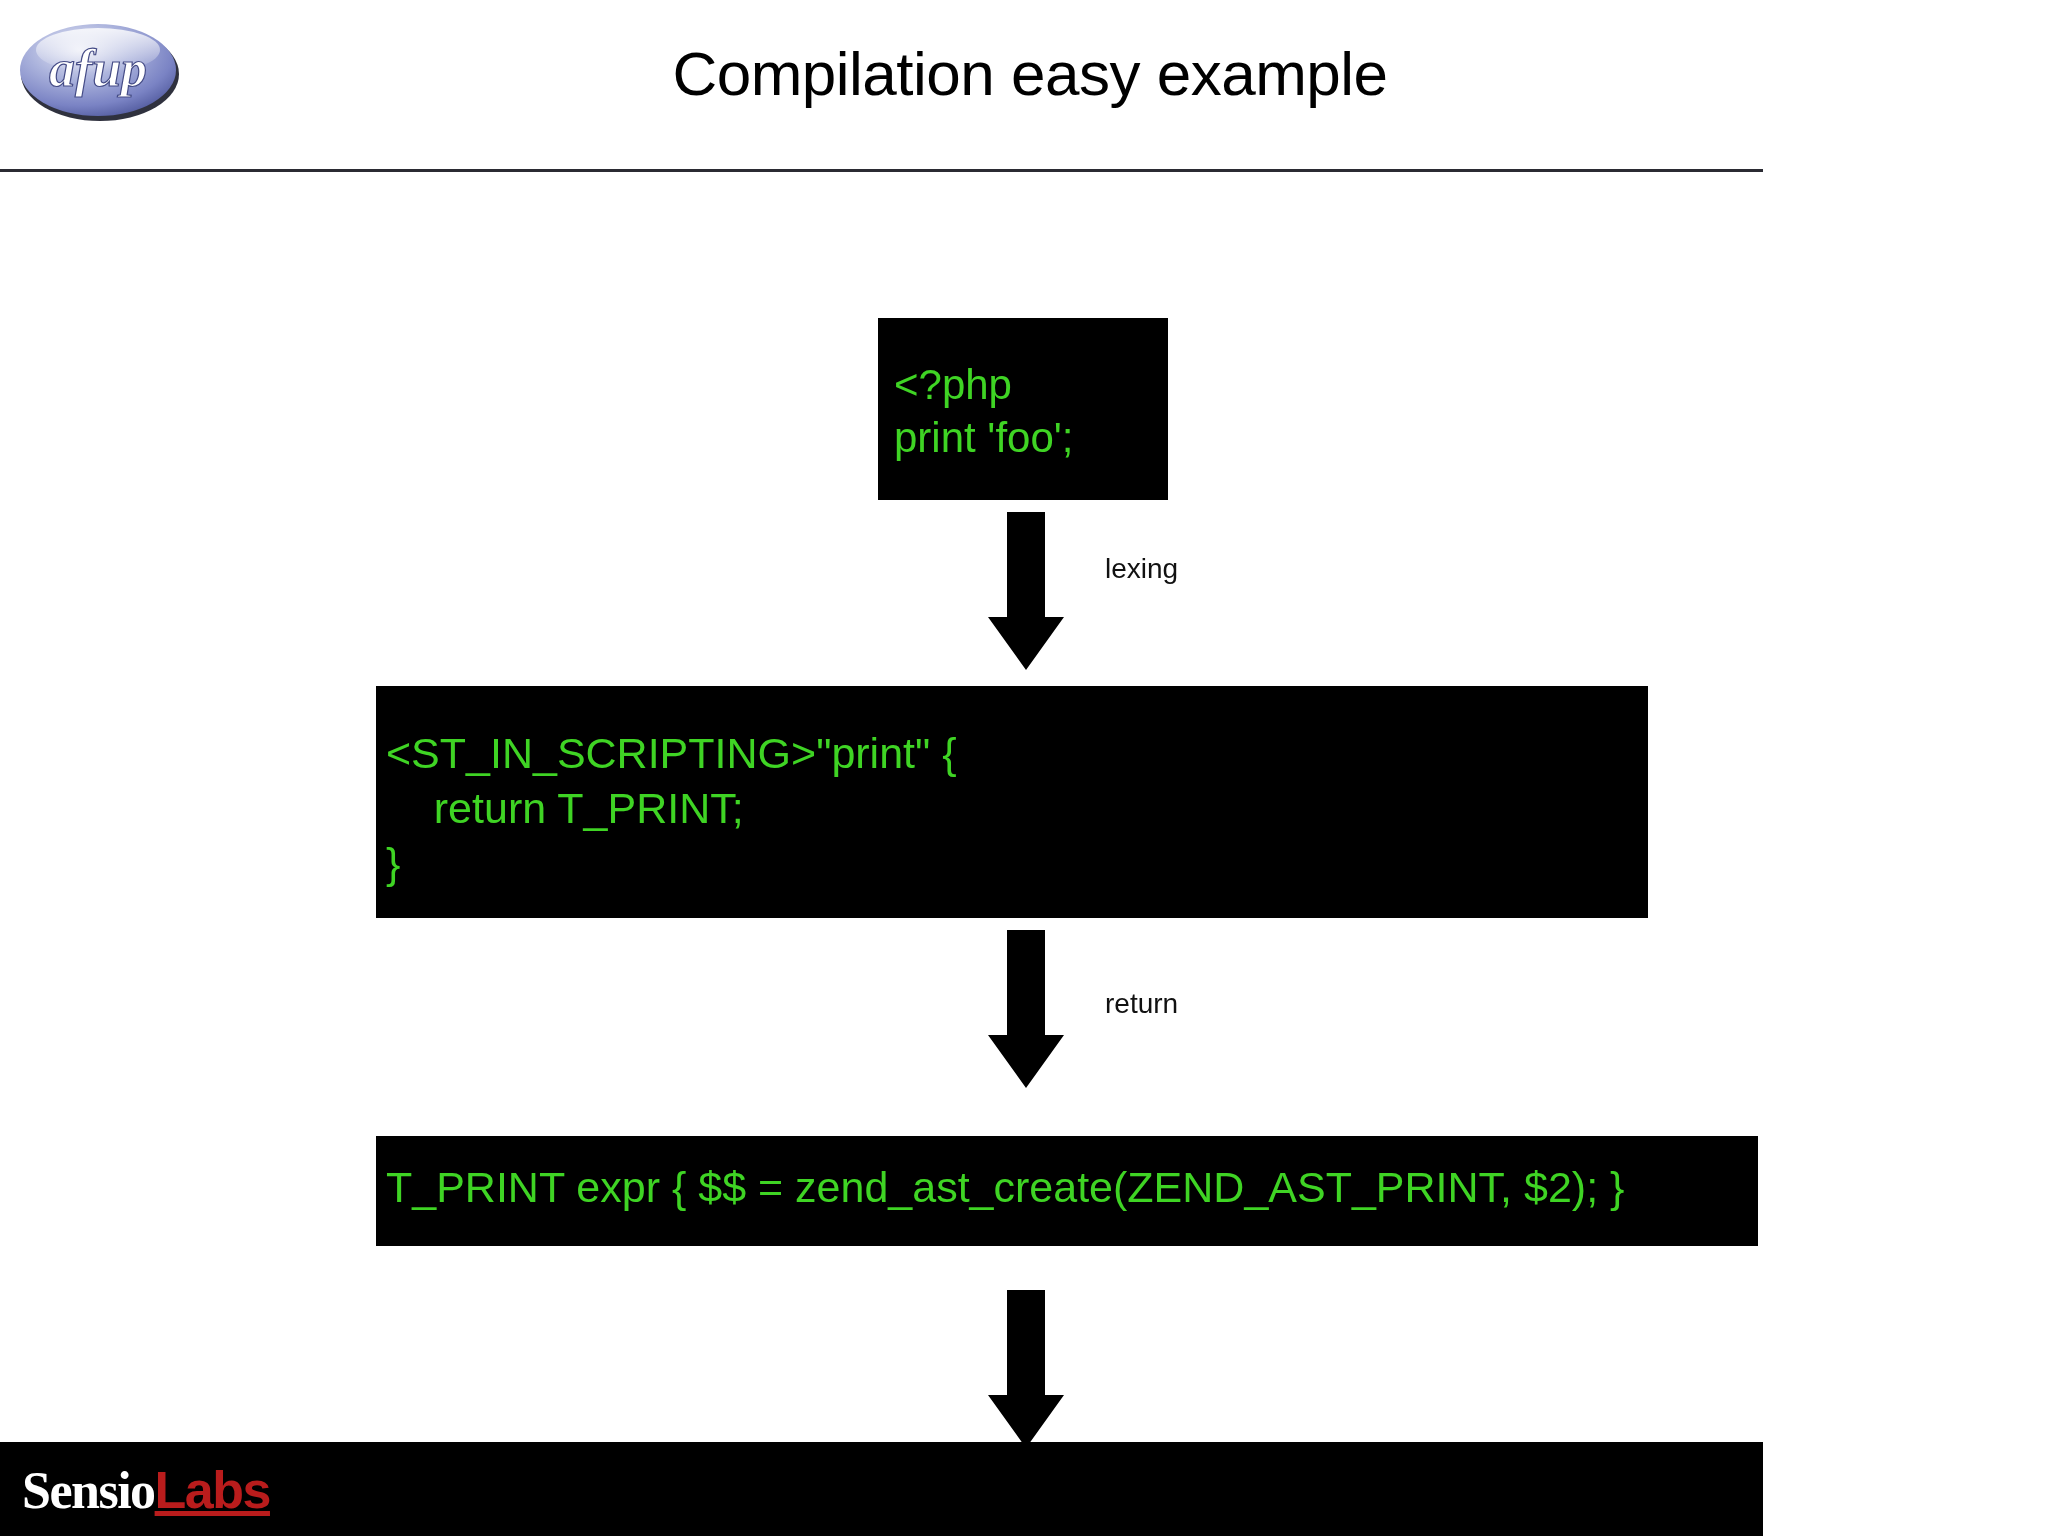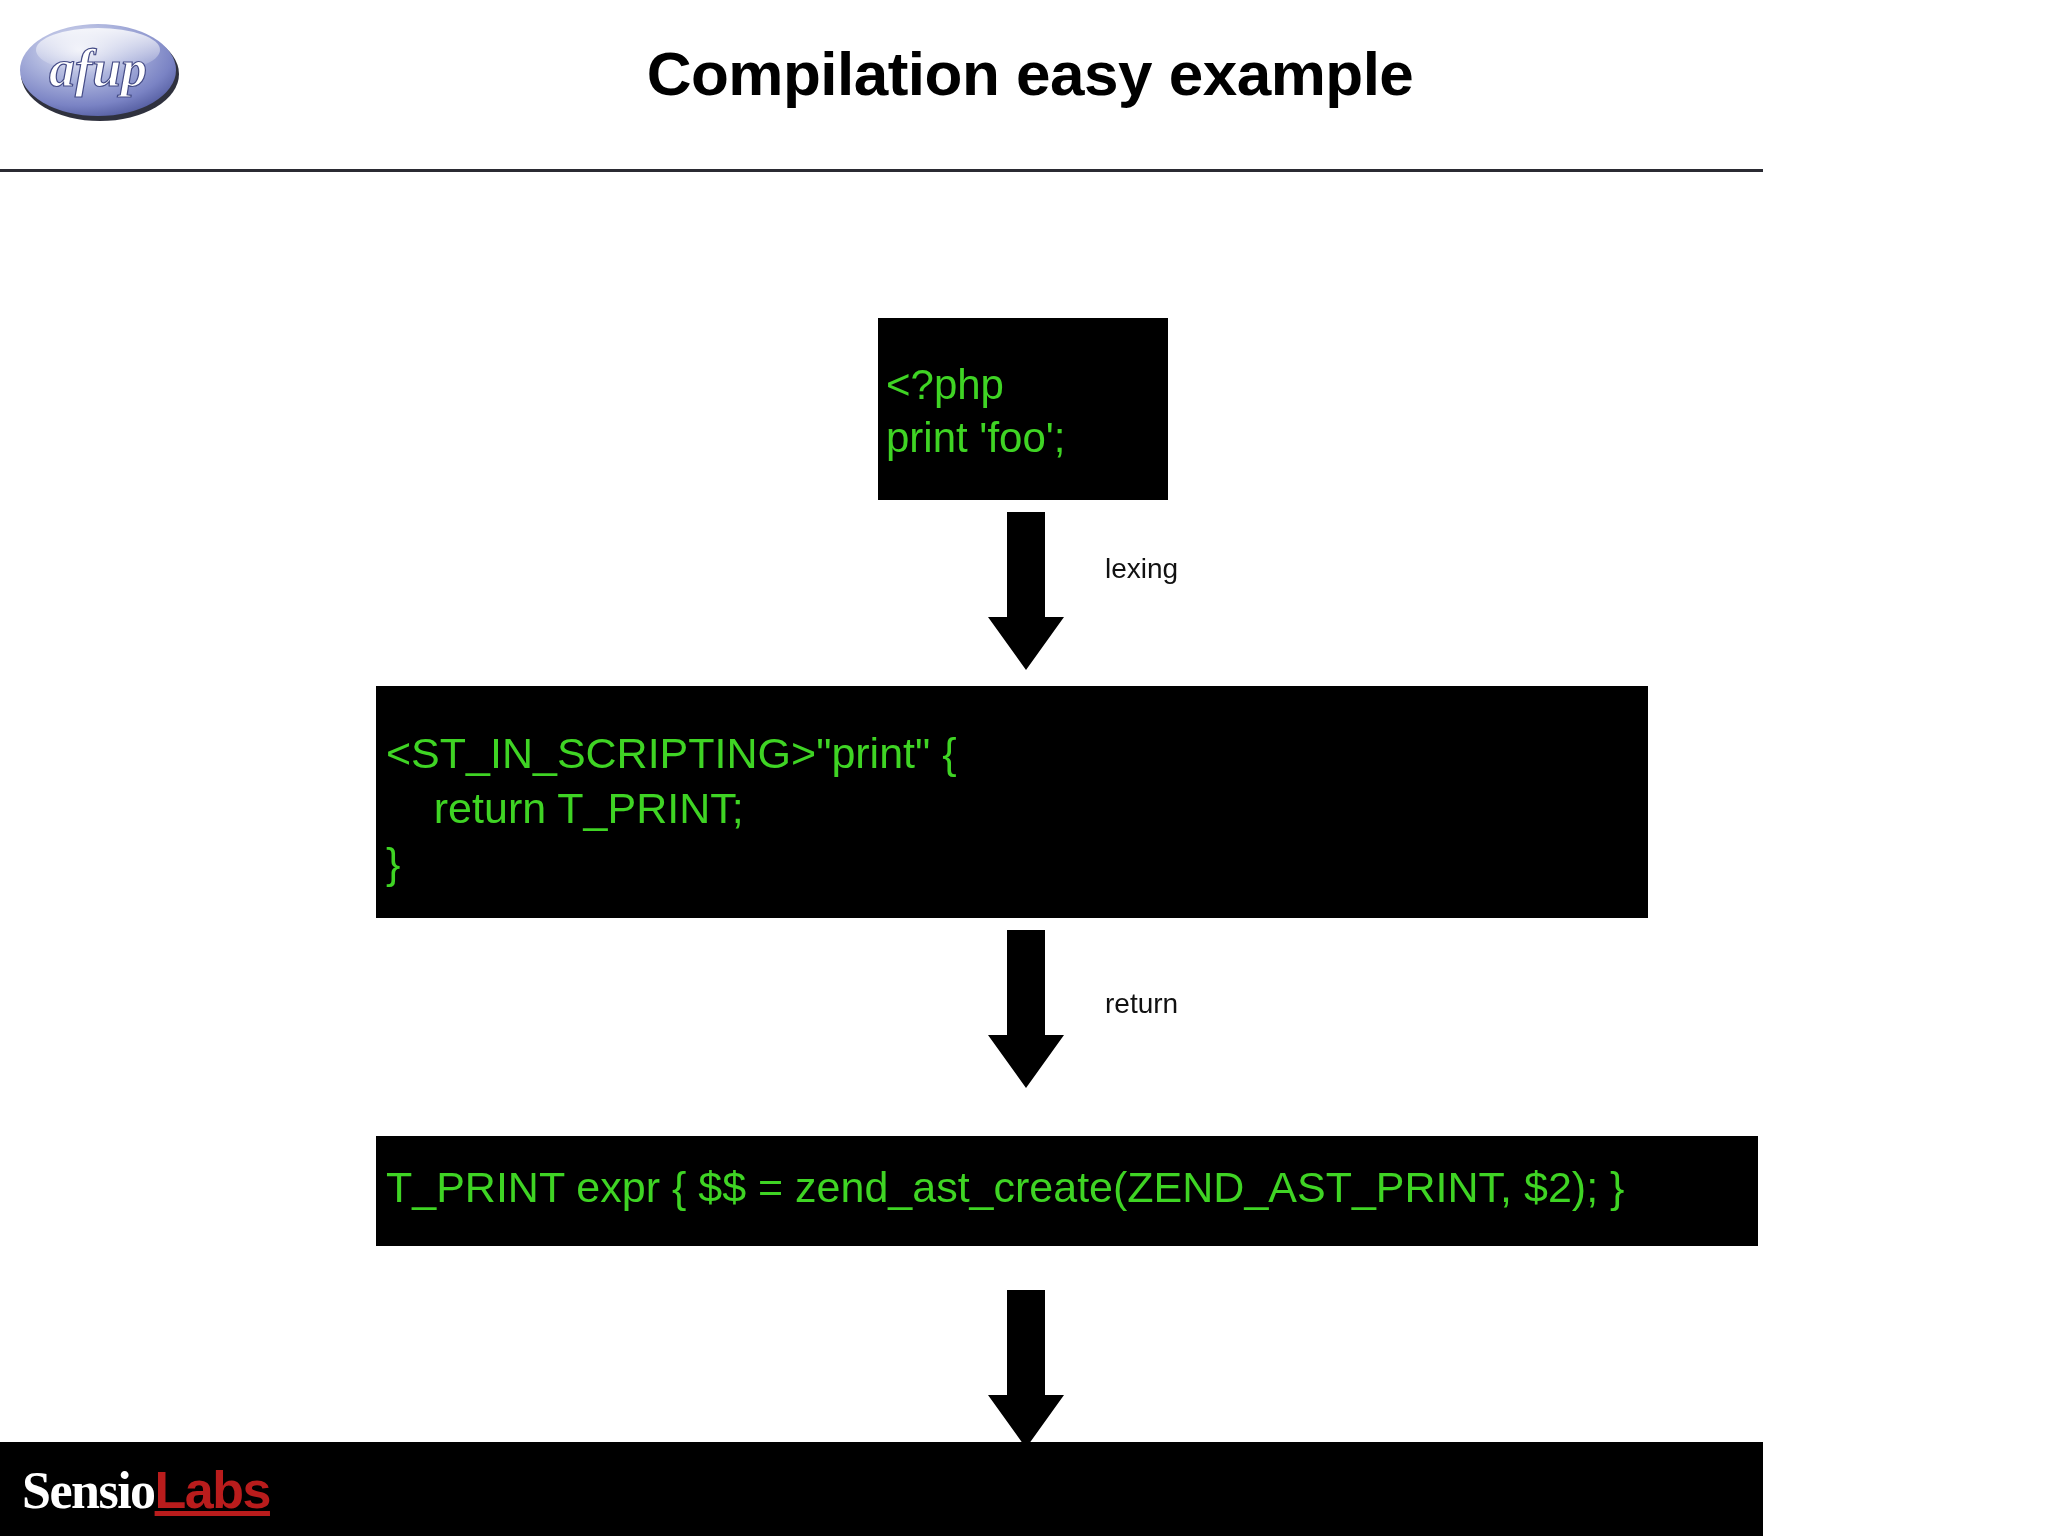--- a/index.html
+++ b/index.html
@@ -28,21 +28,21 @@
   }
   #logo svg { display: block; width: 182px; height: 110px; }
 
   #slide-title {
     position: absolute;
     left: 260px;
     top: 38px;
     width: 1540px;
     text-align: center;
     font-size: 62px;
-    font-weight: bold;
+    font-weight: normal;
     font-stretch: condensed;
     letter-spacing: -0.5px;
     color: #000000;
     white-space: nowrap;
   }
 
   #header-rule {
     position: absolute;
     left: 0;
     top: 169px;
@@ -60,21 +60,21 @@
     font-size: 43px;
     line-height: 53px;
     white-space: pre;
     box-sizing: border-box;
   }
   #code-box-1 {
     left: 878px;
     top: 318px;
     width: 290px;
     height: 182px;
-    padding: 40px 0 0 8px;
+    padding: 40px 0 0 16px;
     font-size: 42px;
     line-height: 53px;
   }
   #code-box-2 {
     left: 376px;
     top: 686px;
     width: 1272px;
     height: 232px;
     padding: 40px 0 0 10px;
     font-size: 43px;

